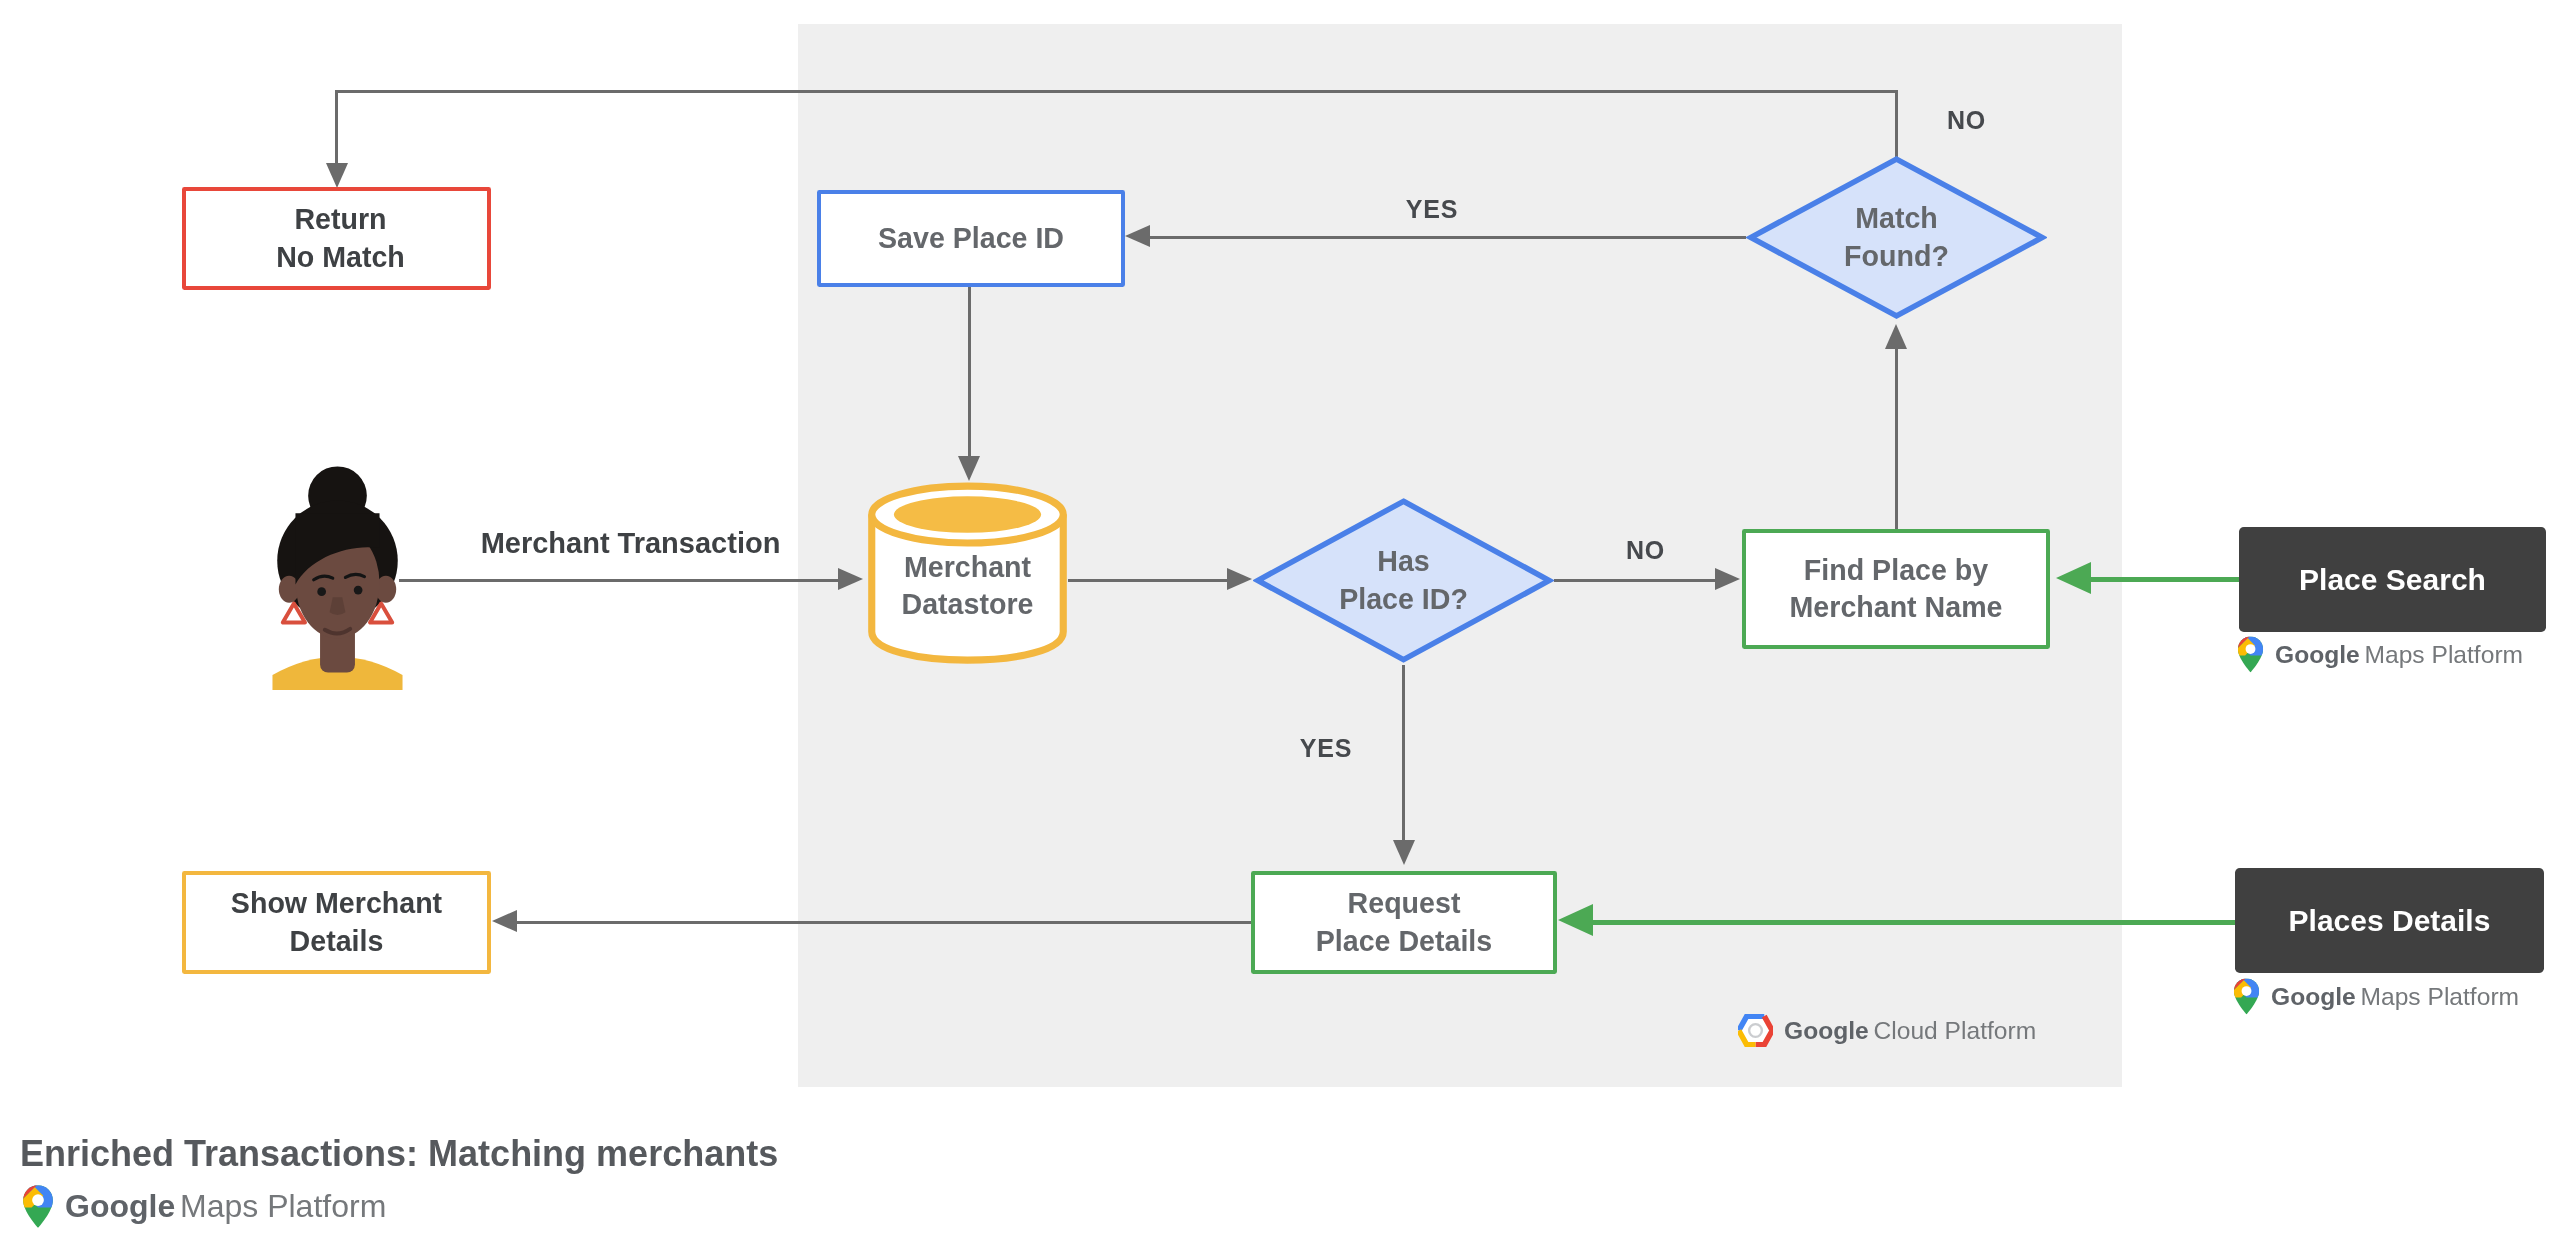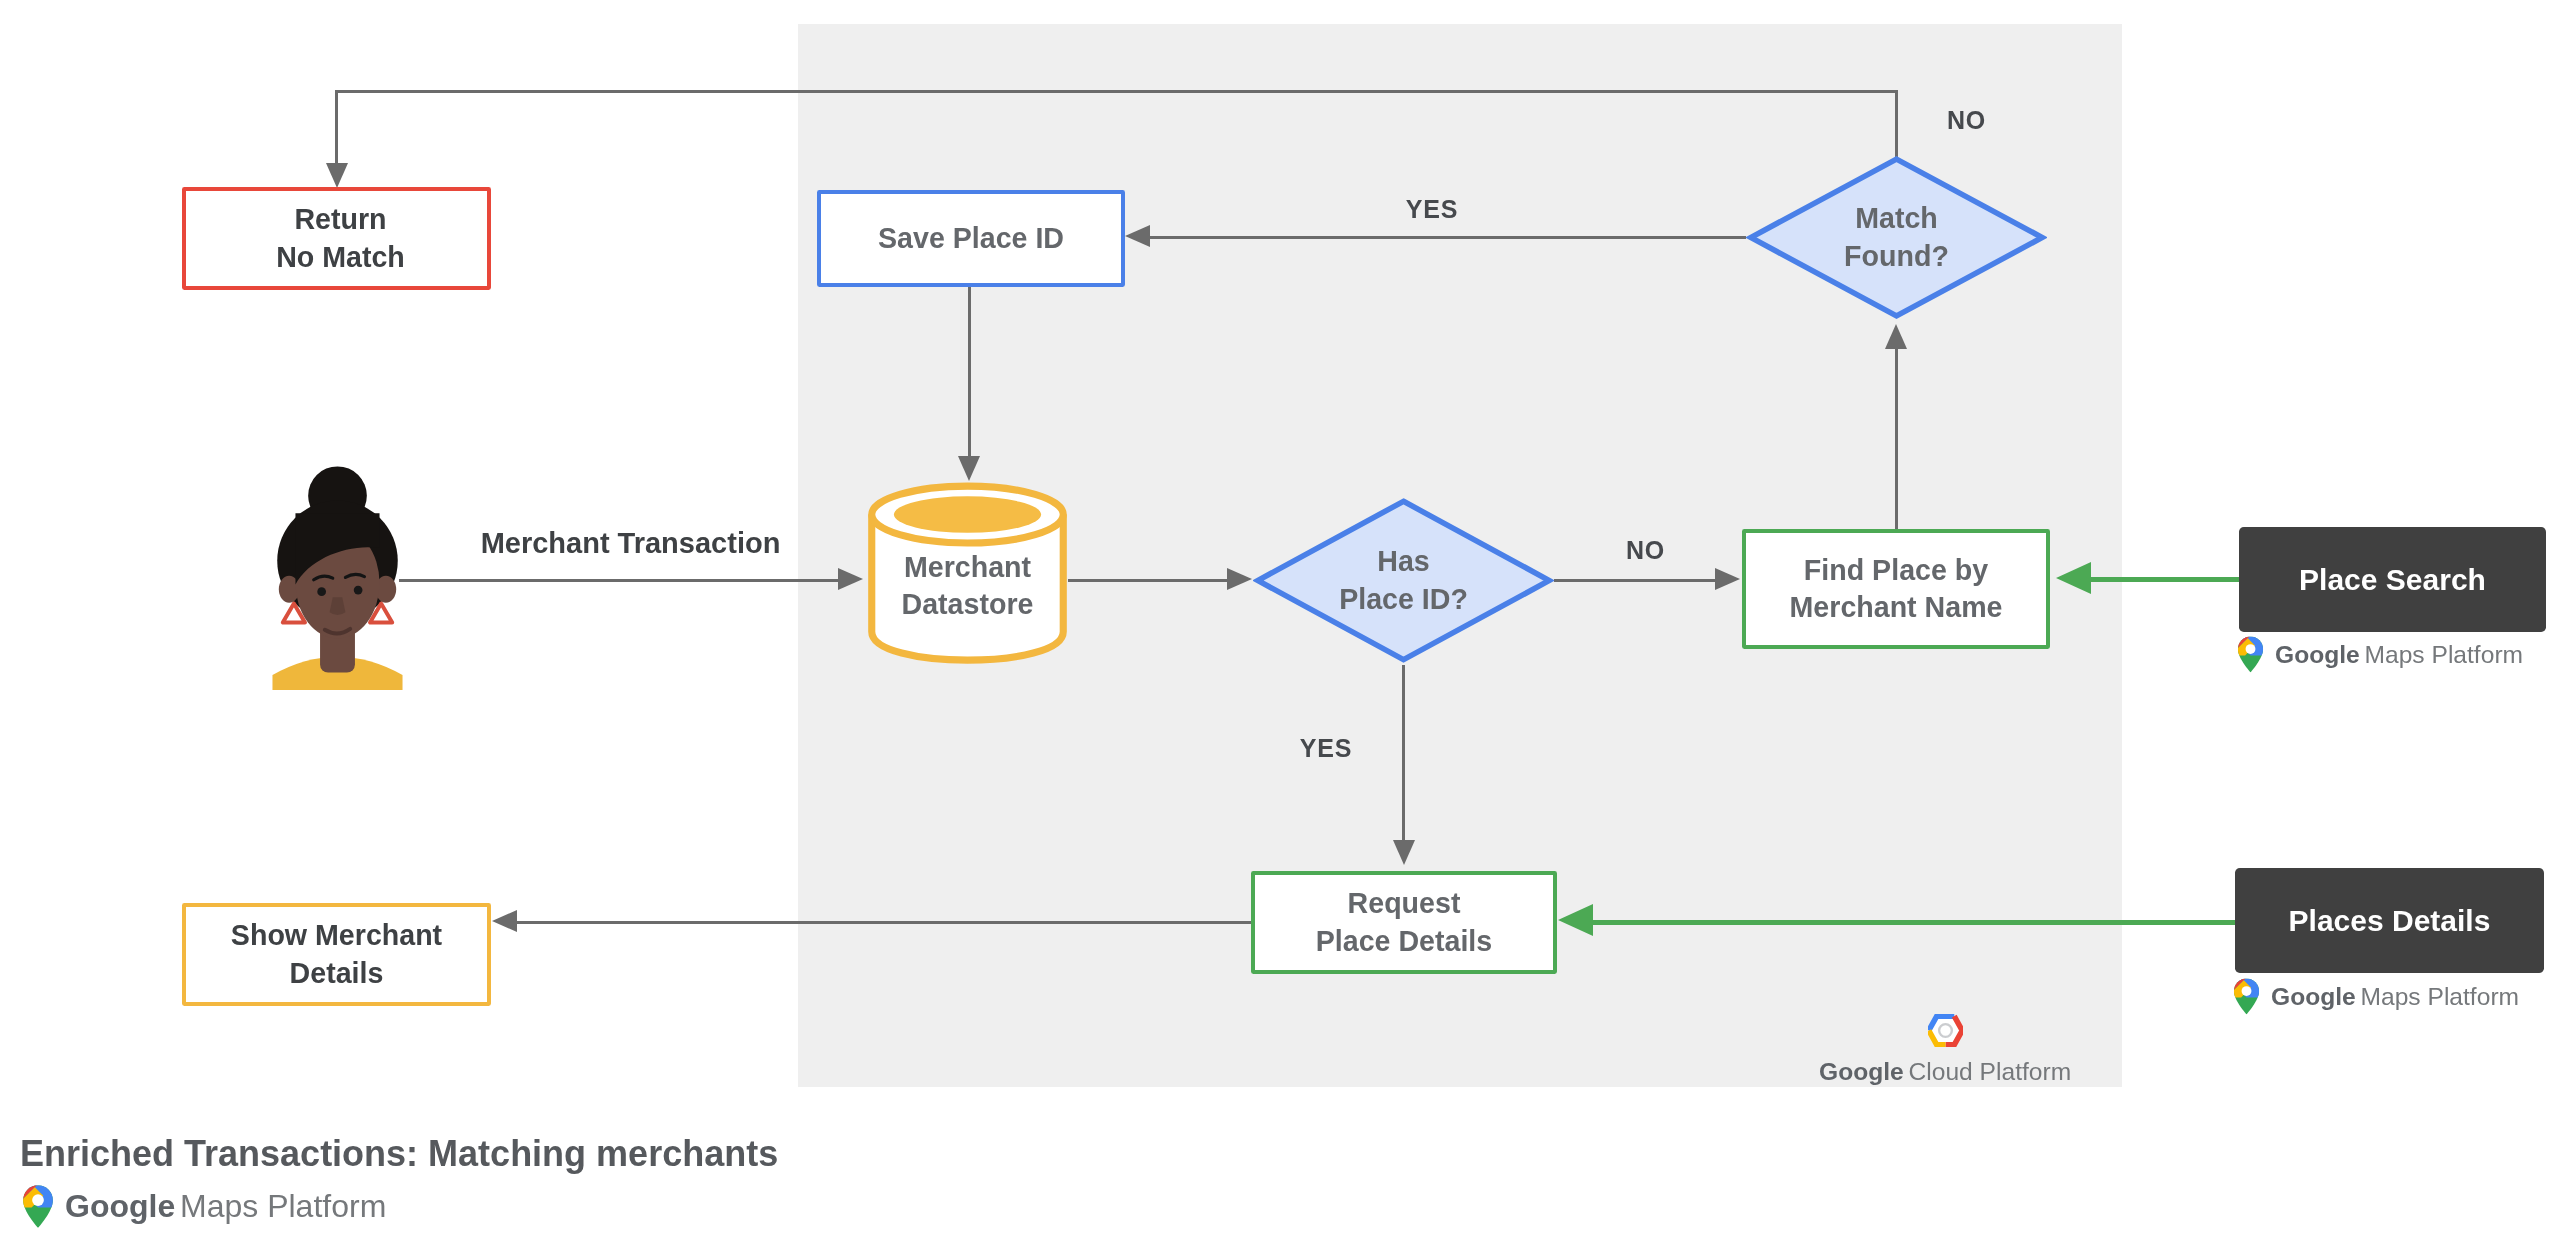--- a/index.html
+++ b/index.html
@@ -117,21 +117,21 @@
 
   <div class="box green" style="left:1742px;top:529px;width:308px;height:120px;">
     <span>Find Place by</span>
     <span>Merchant Name</span>
   </div>
 
   <div class="box fillgreen" style="left:2239px;top:527px;width:307px;height:105px;">
     <span>Place Search</span>
   </div>
 
-  <div class="box yellow" style="left:182px;top:871px;width:309px;height:103px;margin-top:32px;">
+  <div class="box yellow" style="left:182px;top:871px;width:309px;height:103px;">
     <span>Show Merchant</span>
     <span>Details</span>
   </div>
 
   <div class="box green" style="left:1251px;top:871px;width:306px;height:103px;">
     <span>Request</span>
     <span>Place Details</span>
   </div>
 
   <div class="box fillgreen" style="left:2235px;top:868px;width:309px;height:105px;">
@@ -188,21 +188,21 @@
         <rect width="60" height="84" fill="#34A853"></rect>
         <polygon points="8,0 60,0 60,44 30,44 16,30" fill="#4285F4"></polygon>
         <polygon points="0,0 30,0 0,30" fill="#EA4335"></polygon>
         <polygon points="0,30 24,6 40,22 18,44 0,44" fill="#FBBC04"></polygon>
         <circle cx="30" cy="30" r="11" fill="#fff"></circle>
       </g>
     </svg>
     <span><span class="brand">Google</span><span class="product">Maps Platform</span></span>
   </div>
 
-  <div class="logo small" style="left:1819px;top:1014px;flex-direction:column;">
+  <div class="logo small" style="left:1738px;top:1014px;">
     <svg width="35" height="33" viewBox="0 0 44 40">
       <polygon points="11,2 33,2 43,20 33,38 11,38 1,20" fill="#fff"></polygon>
       <path d="M1,20 11,2 33,2" stroke="#4285F4" stroke-width="7" fill="none"></path>
       <path d="M33,2 43,20 33,38 22,38" stroke="#EA4335" stroke-width="7" fill="none"></path>
       <path d="M22,38 11,38 1,20" stroke="#FBBC05" stroke-width="7" fill="none"></path>
       <circle cx="22" cy="20" r="8" fill="#fff" stroke="#CBCDD0" stroke-width="3"></circle>
     </svg>
     <span><span class="brand">Google</span><span class="product">Cloud Platform</span></span>
   </div>
 

